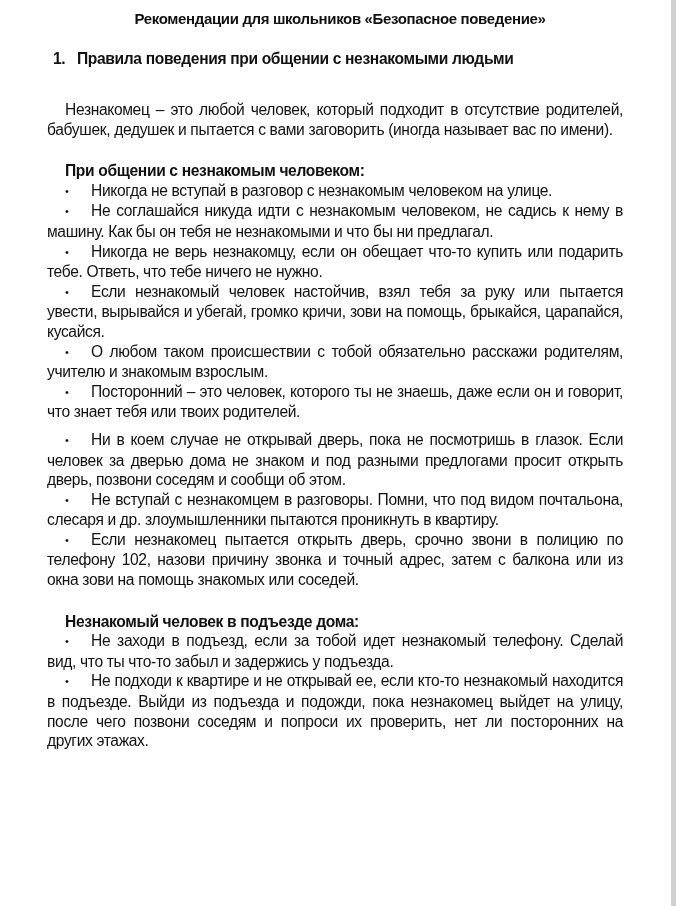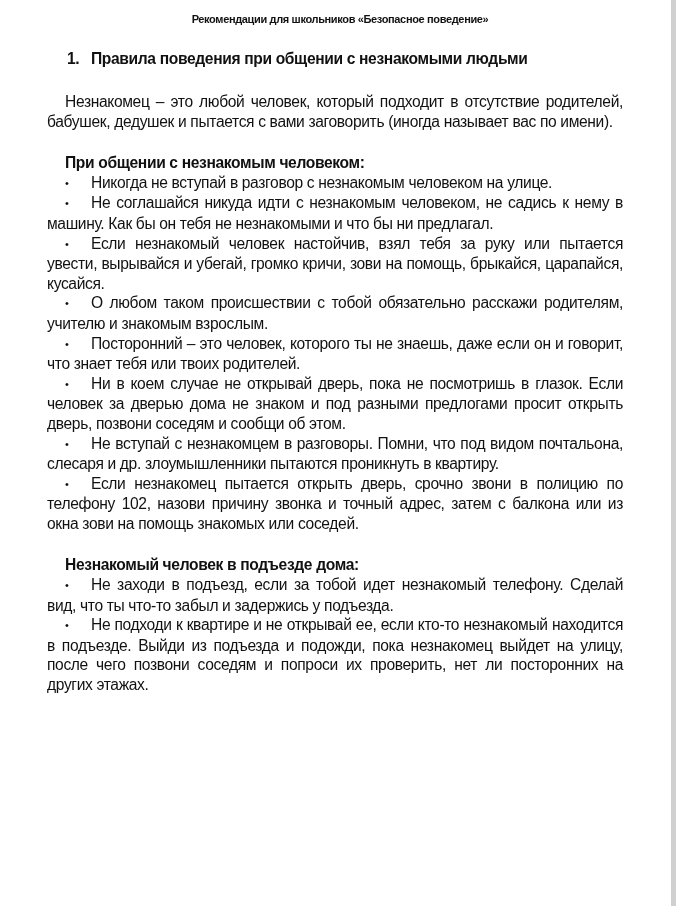--- a/index.html
+++ b/index.html
@@ -13,37 +13,37 @@
     .edge {
       position: absolute; top: 0; right: 0; width: 5px; height: 906px;
       background: #d0d0d0;
     }
     .page {
       position: absolute; left: 47px; top: 8px; width: 576px;
       font-size: 15.6px; line-height: 19.6px;
       letter-spacing: -0.35px;
     }
     .title {
-      text-align: center; font-weight: bold; font-size: 11px;
+      text-align: center; font-weight: bold; font-size: 15px;
       margin: 0 0 0 10px; height: 22px; line-height: 22px;
     }
     .section-title {
-      font-weight: bold; margin: 18px 0 0 20px; height: 22px; line-height: 22px;
+      font-weight: bold; margin: 18px 0 0 6px; height: 22px; line-height: 22px;
     }
     .section-title .num { display: inline-block; width: 20px; }
     .intro {
-      margin-top: 22px; text-align: justify; text-indent: 18px;
+      margin-top: 30px; text-align: justify; text-indent: 18px;
     }
     .subhead { font-weight: bold; margin: 22px 0 0 18px; }
     .item { text-align: justify; text-indent: 18px; }
     .bullet {
       display: inline-block; width: 26px; text-indent: 0;
       font-size: 11px; vertical-align: 1px;
     }
-    .group { margin-top: 0; }
+    .group { margin-top: 8px; }
     .note { text-align: justify; text-indent: 18px; }
   </style>
 </head>
 <body>
 
 <div class="edge"></div>
 
 <div class="page">
   <div class="title">Рекомендации для школьников «Безопасное поведение»</div>
 
@@ -51,20 +51,21 @@
     <span class="num">1.</span>
     <span>Правила поведения при общении с незнакомыми людьми</span>
   </div>
 
   <div class="intro">Незнакомец – это любой человек, который подходит в отсутствие родителей, бабушек, дедушек и пытается с вами заговорить (иногда называет вас по имени).</div>
 
   <div class="group">
     <div class="subhead">При общении с незнакомым человеком:</div>
     <div class="item"><span class="bullet">•</span><span>Никогда не вступай в разговор с незнакомым человеком на улице.</span></div>
     <div class="item"><span class="bullet">•</span><span>Не соглашайся никуда идти с незнакомым человеком, не садись к нему в машину. Как бы он тебя не незнакомыми и что бы ни предлагал.</span></div>
+    <div class="item"><span class="bullet">•</span><span>Никогда не верь незнакомцу, если он обещает что-то купить или подарить тебе. Ответь, что тебе ничего не нужно.</span></div>
     <div class="item"><span class="bullet">•</span><span>Если незнакомый человек настойчив, взял тебя за руку или пытается увести, вырывайся и убегай, громко кричи, зови на помощь, брыкайся, царапайся, кусайся.</span></div>
     <div class="item"><span class="bullet">•</span><span>О любом таком происшествии с тобой обязательно расскажи родителям, учителю и знакомым взрослым.</span></div>
     <div class="item"><span class="bullet">•</span><span>Посторонний – это человек, которого ты не знаешь, даже если он и говорит, что знает тебя или твоих родителей.</span></div>
   </div>
 
   <div class="group">
     <div class="item"><span class="bullet">•</span><span>Ни в коем случае не открывай дверь, пока не посмотришь в глазок. Если человек за дверью дома не знаком и под разными предлогами просит открыть дверь, позвони соседям и сообщи об этом.</span></div>
     <div class="item"><span class="bullet">•</span><span>Не вступай с незнакомцем в разговоры. Помни, что под видом почтальона, слесаря и др. злоумышленники пытаются проникнуть в квартиру.</span></div>
     <div class="item"><span class="bullet">•</span><span>Если незнакомец пытается открыть дверь, срочно звони в полицию по телефону 102, назови причину звонка и точный адрес, затем с балкона или из окна зови на помощь знакомых или соседей.</span></div>
   </div>

